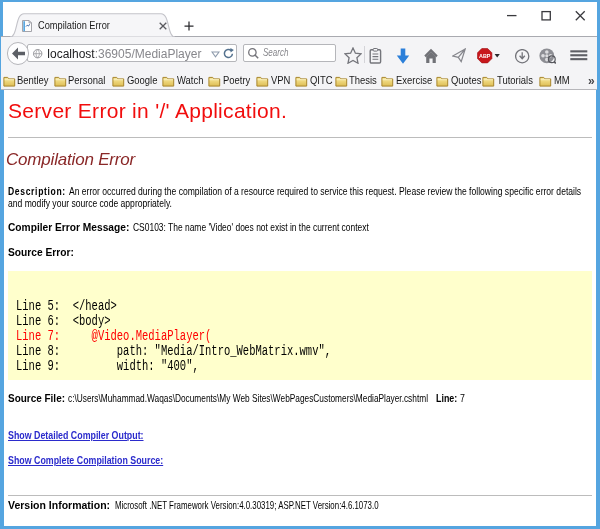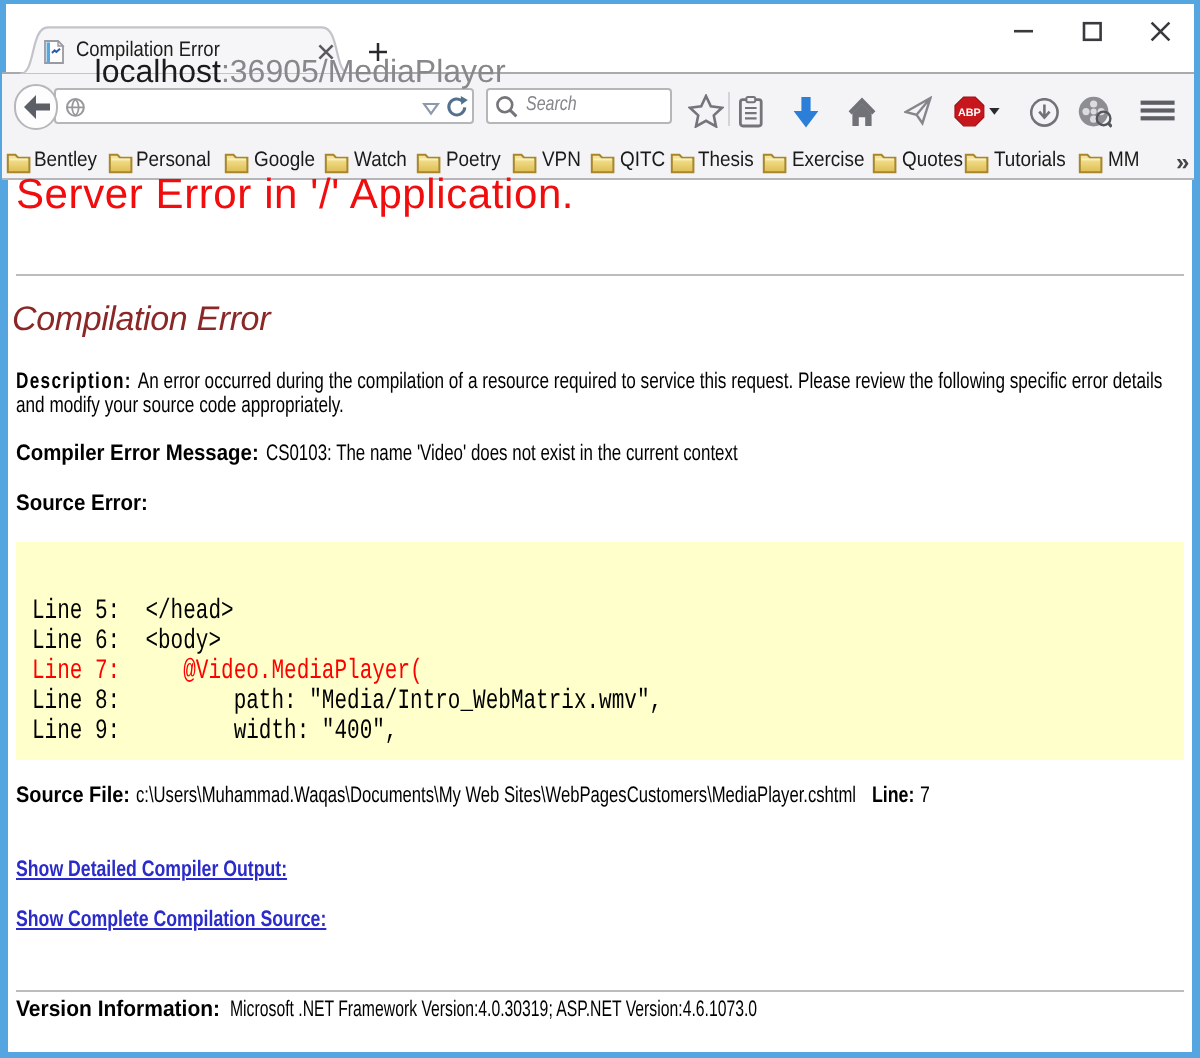--- a/index.html
+++ b/index.html
@@ -43,21 +43,21 @@
 <div class="a" style="left:6.6px;top:41.8px;width:22.8px;height:22.8px;border-radius:50%;background:#fdfdfe;border:1.2px solid #b6b6bb;z-index:3"></div>
 <svg class="a" style="left:10.5px;top:46.5px;z-index:4" width="15" height="13">
 <path d="M7,0.5 L1,6.5 L7,12.5 L7,8.3 L14,8.3 L14,4.7 L7,4.7 Z" fill="#5c5f66"></path>
 </svg>
 
 <div class="a" style="left:27px;top:44.2px;width:210.4px;height:17.6px;background:#fff;border:1px solid #b5b6ba;border-radius:2px"></div>
 <svg class="a" style="left:33.3px;top:48.6px" width="10" height="10">
 <circle cx="4.7" cy="4.7" r="4.2" fill="none" stroke="#97979c" stroke-width="1"></circle>
 <path d="M0.6,4.7 H8.8 M4.7,0.5 C2.5,3 2.5,6.4 4.7,8.9 M4.7,0.5 C6.9,3 6.9,6.4 4.7,8.9" stroke="#97979c" stroke-width="0.8" fill="none"></path>
 </svg>
-<span class="a" style="left:47.3px;top:32px;font-size:16px;line-height:10px;color:#1b1b1d;white-space:nowrap">localhost<span style="color:#87878c">:36905/MediaPlayer</span></span>
+<span class="a" style="left:47.3px;top:49px;font-size:12px;line-height:10px;color:#1b1b1d;white-space:nowrap">localhost<span style="color:#87878c">:36905/MediaPlayer</span></span>
 
 <svg class="a" style="left:211.3px;top:50.5px" width="9" height="7">
 <path d="M1,1 L8,1 L4.5,5.8 Z" fill="none" stroke="#8d9aab" stroke-width="1.1"></path>
 </svg>
 
 <svg class="a" style="left:223.3px;top:48.2px" width="11" height="11">
 <path d="M9.4,5.7 A4,4 0 1 1 8.2,2.6" fill="none" stroke="#53718e" stroke-width="1.5"></path>
 <path d="M7.4,0 L10.9,2 L7.6,4.4 Z" fill="#53718e"></path>
 </svg>
 
@@ -262,21 +262,21 @@
           <stop offset="1" stop-color="#ddbd55"></stop>
         </linearGradient>
       </defs>
 <path d="M0.9,1.4 L4.7,1.4 L6.1,2.9 L11.7,2.9 L11.7,10.1 L0.9,10.1 Z" fill="url(#fg11)" stroke="#a8862c" stroke-width="1"></path>
 <path d="M1.7,3.7 L11,3.7" stroke="#f9efbc" stroke-width="1"></path>
 </svg>
     <span class="a sx" style="left:553.8px;top:74.9px;font-size:10.5px;line-height:10.5px;color:#1a1a1a;transform:scaleX(0.9)">MM</span>
   </div>
 <span class="a" style="left:588px;top:73.8px;font-size:12px;font-weight:bold;color:#46464a">»</span>
 
-<h1 class="a" style="left:8px;top:87px;font-size:21px;font-weight:normal;line-height:21px;letter-spacing:0.3px;color:#f10d0d;white-space:nowrap">Server Error in '/' Application.</h1>
+<h1 class="a" style="left:8px;top:100px;font-size:21px;font-weight:normal;line-height:21px;letter-spacing:0.3px;color:#f10d0d;white-space:nowrap">Server Error in '/' Application.</h1>
 <div class="a" style="left:7.5px;top:137px;width:584.5px;height:1px;background:#bcbcbc"></div>
 
 <h2 class="a" style="left:6px;top:150.5px;font-size:17px;font-weight:normal;font-style:italic;line-height:17px;letter-spacing:-0.19px;color:#8a2828;white-space:nowrap">Compilation Error</h2>
 
 <div class="a sx" style="left:8px;top:184.5px;font-size:11.2px;line-height:12px;color:#000;transform:scaleX(0.767)"><b style="letter-spacing:0.85px">Description: </b>An error occurred during the compilation of a resource required to service this request. Please review the following specific error details<br>and modify your source code appropriately.</div>
 
 <span class="a sx" style="left:8px;top:220.5px;font-size:11.2px;line-height:12px;font-weight:bold;transform:scaleX(0.912)">Compiler Error Message: </span>
 <span class="a sx" style="left:132.5px;top:220.5px;font-size:11.2px;line-height:12px;transform:scaleX(0.755)">CS0103: The name 'Video' does not exist in the current context</span>
 
 <span class="a sx" style="left:8px;top:245.5px;font-size:11.2px;line-height:12px;font-weight:bold;transform:scaleX(0.914)">Source Error:</span>

